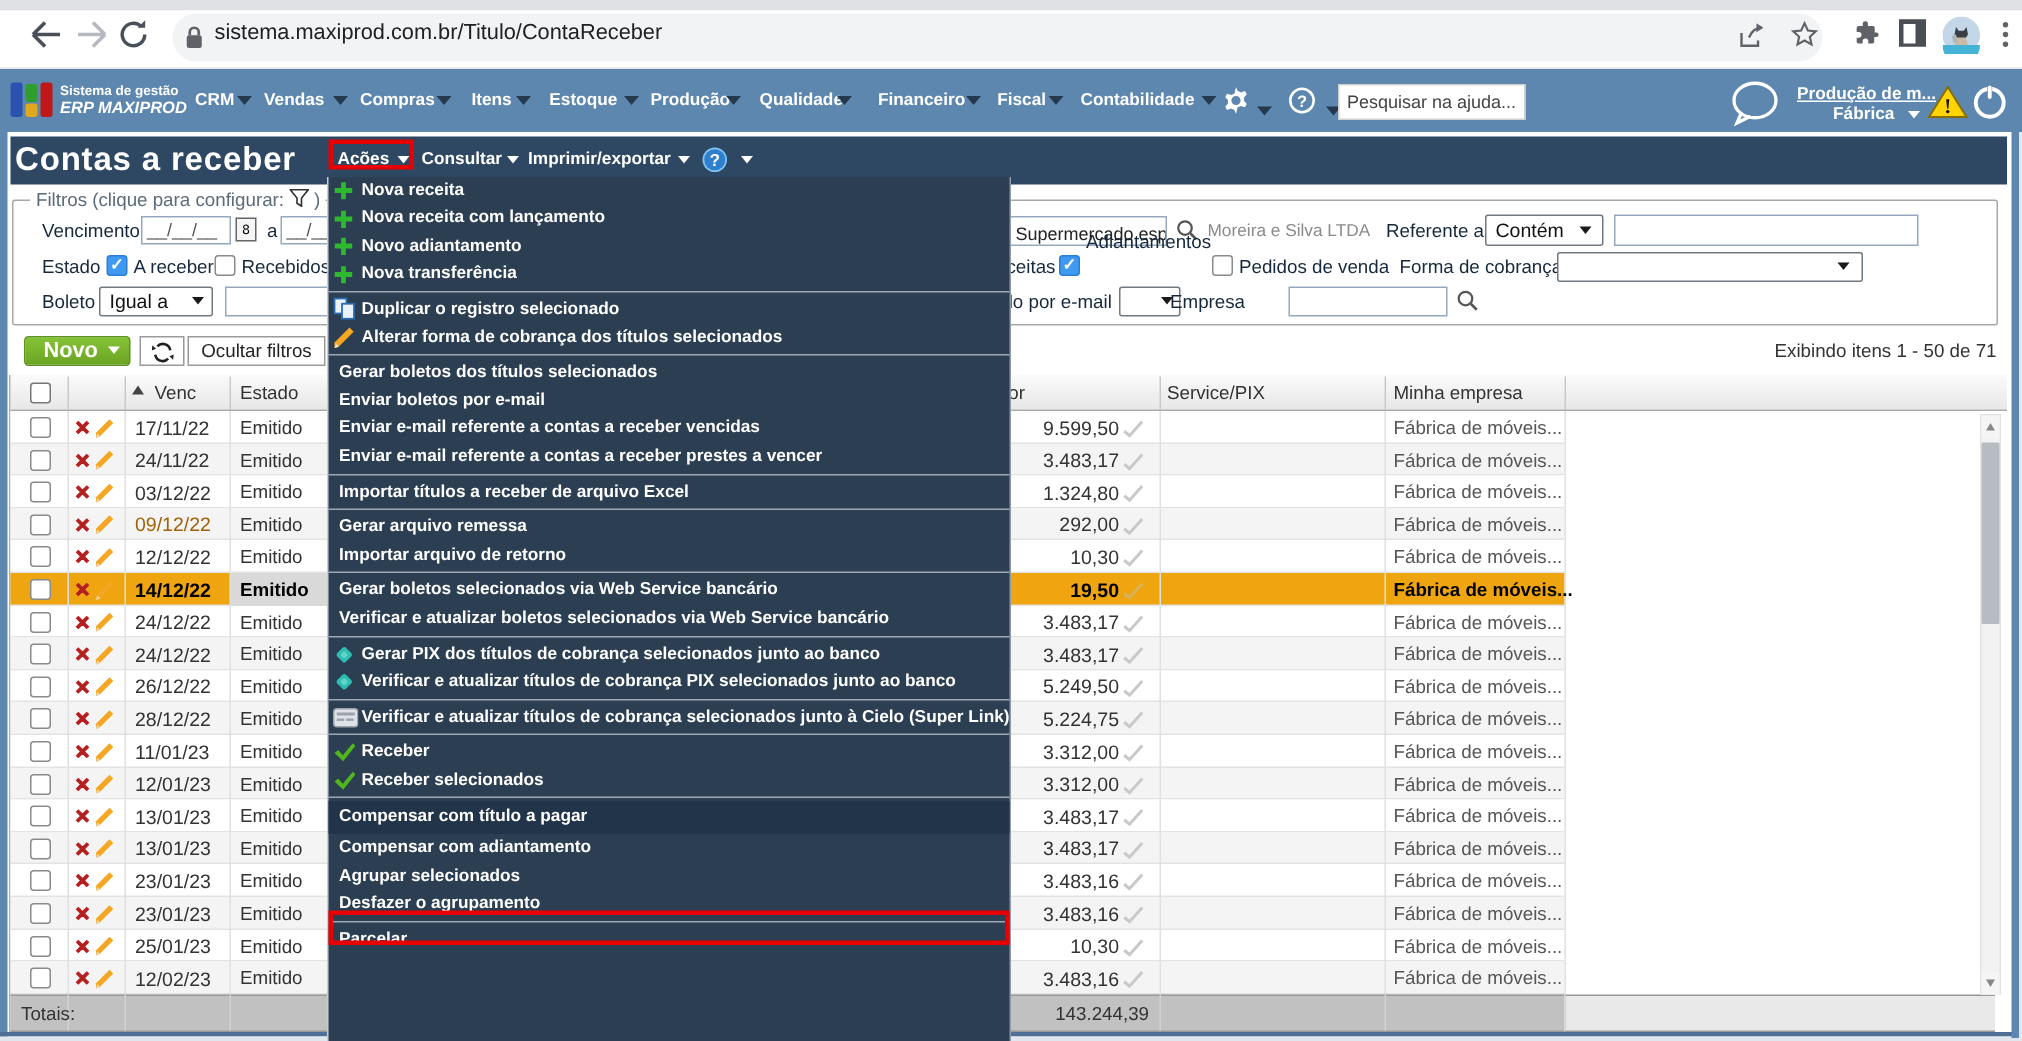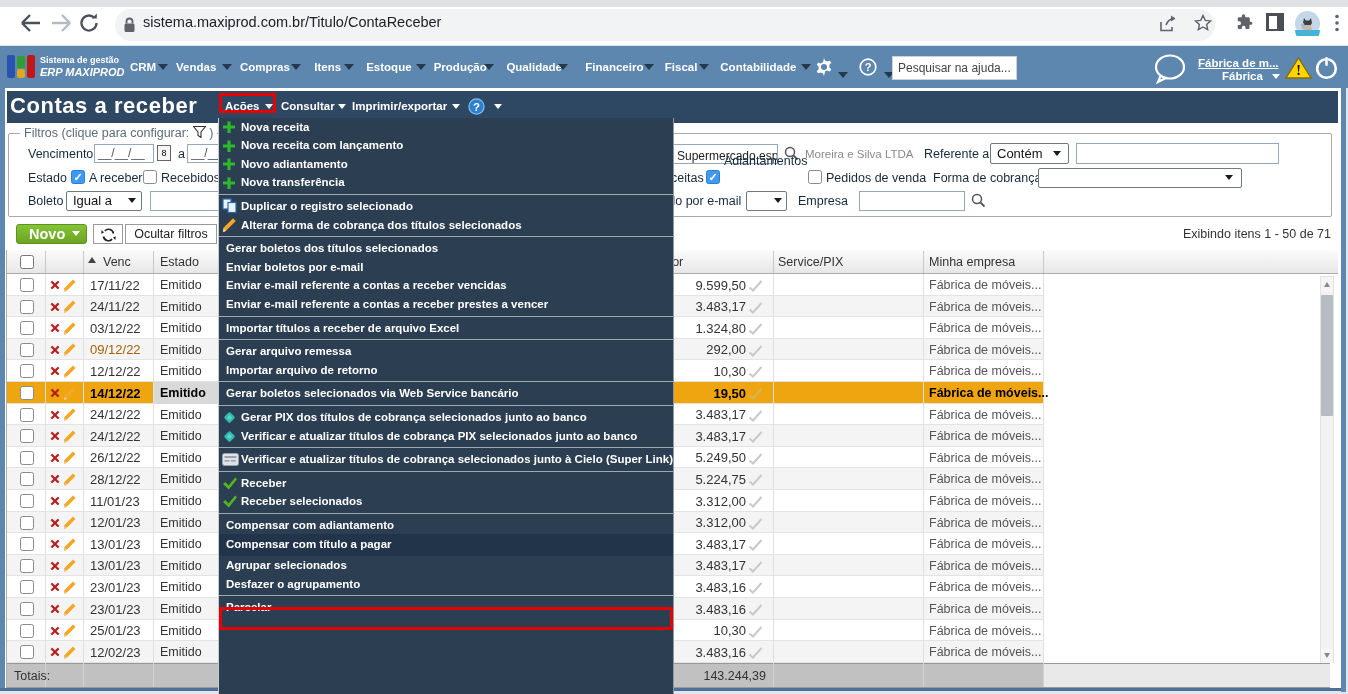--- a/index.html
+++ b/index.html
@@ -179,21 +179,21 @@
 
 <div class="abs" style="left:892px;top:56px;width:125px;height:24px;background:#fff;border:1px solid #d0d0d0"></div>
 
 <div class="abs" style="left:898px;top:61px;font-size:12px;color:#444">Pesquisar na ajuda...</div>
 
 <svg class="abs" style="left:1153px;top:53px" width="33" height="32" viewBox="0 0 33 32">
     <ellipse cx="17" cy="14" rx="14" ry="11.5" fill="none" stroke="#fff" stroke-width="2.2"></ellipse>
     <path d="M8 22 L5 29 L14 24.5" fill="none" stroke="#fff" stroke-width="2.2"></path>
   </svg>
 
-<div class="abs" style="left:1198px;top:57px;font-size:11.5px;font-weight:bold;color:#fff;text-decoration:underline">Fábrica de m...</div>
+<div class="abs" style="left:1198px;top:57px;font-size:11.5px;font-weight:bold;color:#fff;text-decoration:underline">Produção de m...</div>
 
 <div class="abs" style="left:1222px;top:70px;font-size:11.5px;font-weight:bold;color:#fff">Fábrica</div>
 
 <div class="abs wtri" style="left:1272px;top:74px"></div>
 
 <svg class="abs" style="left:1285px;top:57px" width="27" height="22" viewBox="0 0 27 22">
     <path d="M13.5 1 L26 21 H1z" fill="#ffd400" stroke="#8a6d00" stroke-width="1.3"></path>
     <text x="13.5" y="18" font-size="14" font-weight="bold" fill="#111" text-anchor="middle" font-family="Liberation Serif">!</text>
   </svg>
 
@@ -299,21 +299,21 @@
 <div class="abs fselect" style="left:1038px;top:167.5px;width:204px;height:20px"></div>
 
 <div class="abs btri" style="left:1225px;top:175px"></div>
 
 <div class="abs flabel" style="left:637px;top:194px">Enviado por e-mail</div>
 
 <div class="abs fselect" style="left:746px;top:190.5px;width:41px;height:20px"></div>
 
 <div class="abs btri" style="left:774px;top:198px"></div>
 
-<div class="abs flabel" style="left:798px;top:194px">Empresa</div>
+<div class="abs flabel" style="left:780px;top:194px">Empresa</div>
 
 <div class="abs finput" style="left:859px;top:190.5px;width:106px;height:20px"></div>
 
 <svg class="abs" style="left:971px;top:193px" width="15" height="15" viewBox="0 0 15 15">
     <circle cx="6" cy="6" r="4.5" fill="none" stroke="#555" stroke-width="1.5"></circle>
     <path d="M9.5 9.5l4 4" stroke="#555" stroke-width="1.8"></path>
   </svg>
 
 <div class="abs" id="novo">Novo</div>
 
@@ -1164,20 +1164,23 @@
     </div>
 
 <div class="msep">
       <div></div>
     </div>
 
 <div class="mi" style="">
       <span class="t" style="left:7px">Gerar boletos selecionados via Web Service bancário</span>
     </div>
 
+<div class="mi" style="">
+      <span class="t" style="left:7px">Verificar e atualizar boletos selecionados via Web Service bancário</span>
+    </div>
 
 <div class="msep">
       <div></div>
     </div>
 
 <div class="mi" style="">
       <svg width="15" height="15" viewBox="0 0 15 15" style="position:absolute;left:3px;top:2px">
         <rect x="3.4" y="3.4" width="8.2" height="8.2" rx="1.6" transform="rotate(45 7.5 7.5)" fill="#2ebdb2"></rect>
         <rect x="5.6" y="5.6" width="3.8" height="3.8" rx="0.8" transform="rotate(45 7.5 7.5)" fill="#62d3c8"></rect>
       </svg>
@@ -1221,29 +1224,29 @@
       <svg width="15" height="13" viewBox="0 0 15 13" style="position:absolute;left:3px;top:3px">
         <path d="M1 7l2.5-2 3 3.5L13.2 0.5 15 2.2 6.8 12.5z" fill="#51b51e"></path>
       </svg>
       <span class="t" style="left:22px">Receber selecionados</span>
     </div>
 
 <div class="msep">
       <div></div>
     </div>
 
-<div class="mi" style="">
-      <span class="t" style="left:7px">Compensar com adiantamento</span>
-    </div>
-
 <div class="mi" style="background:#22344a;height:21.5px;line-height:21.5px;">
       <span class="t" style="left:7px">Compensar com título a pagar</span>
     </div>
 
 <div class="mi" style="">
+      <span class="t" style="left:7px">Compensar com adiantamento</span>
+    </div>
+
+<div class="mi" style="">
       <span class="t" style="left:7px">Agrupar selecionados</span>
     </div>
 
 <div class="mi" style="">
       <span class="t" style="left:7px">Desfazer o agrupamento</span>
     </div>
 
 <div class="msep">
       <div></div>
     </div>

